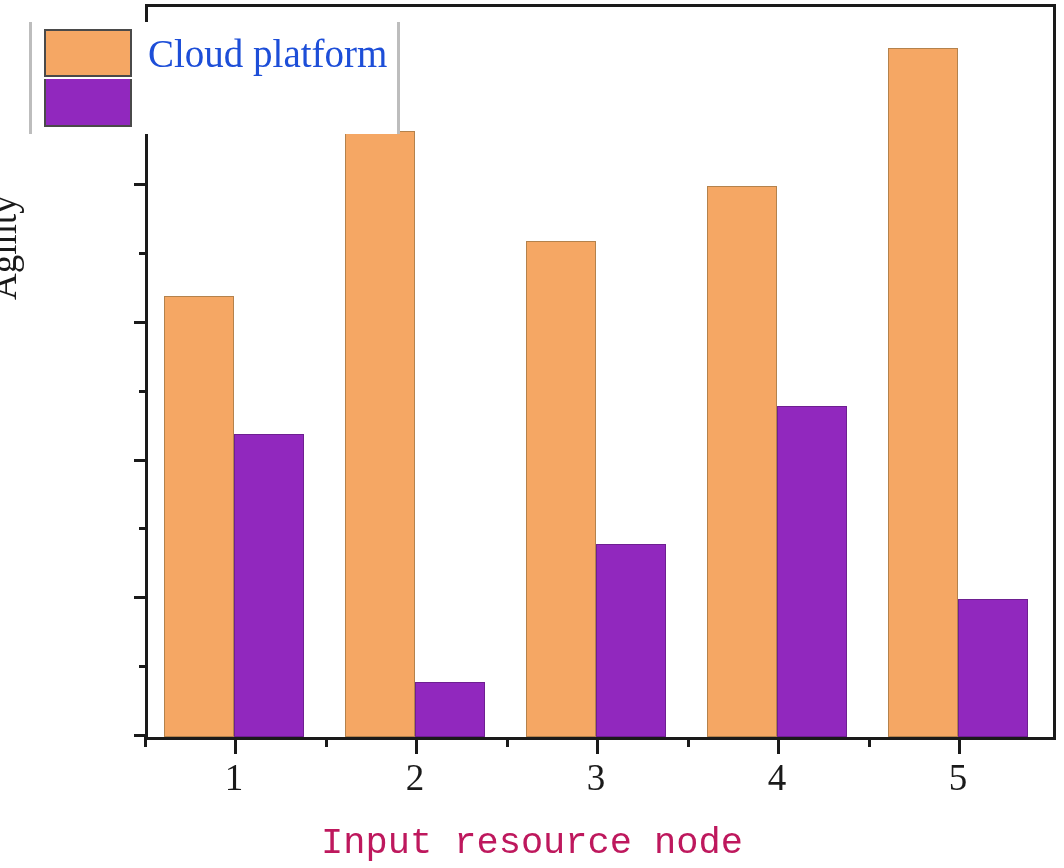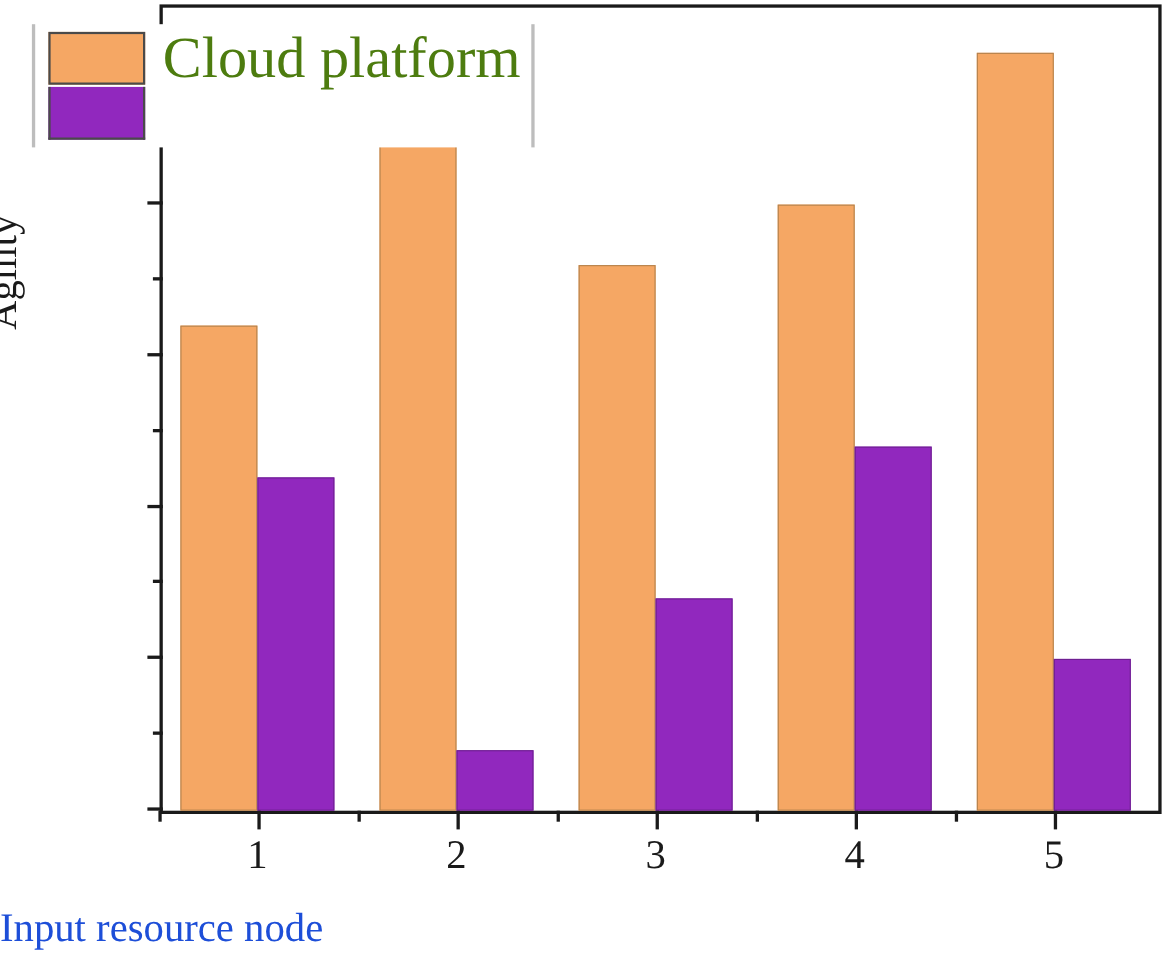--- a/index.html
+++ b/index.html
@@ -93,23 +93,24 @@
     transform-origin: left top;
     font-size: 37px;
     color: #1a1a1a;
     white-space: nowrap;
   }
   #axis-title-x {
     position: absolute;
     left: 0;
     top: 822px;
     width: 1064px;
-    text-align: left;
+    text-align: center;
     font-size: 37px;
-    color: #1d4ed8;
+    color: #be185d;
+    font-family: Liberation Mono, monospace;
   }
 
   
   #legend {
     position: absolute;
     left: 29px;
     top: 22px;
     padding: 6px 10px 6px 12px;
     border-left: 3px solid #bdbdbd;
     border-right: 3px solid #bdbdbd;
@@ -130,22 +131,22 @@
     background: #f5a764;
     border: 2px solid #4a4a4a;
   }
   .legend-swatch.web {
     background: #9128be;
     border: 2px solid #4a4a4a;
     border-top: none;
   }
   .legend-label {
     margin-left: 16px;
-    font-size: 53px;
-    color: #4d7c0f;
+    font-size: 39px;
+    color: #1d4ed8;
     line-height: 1;
     white-space: nowrap;
     text-align: right;
   }
 </style>
 </head>
 <body>
 
 <div id="root">
 

